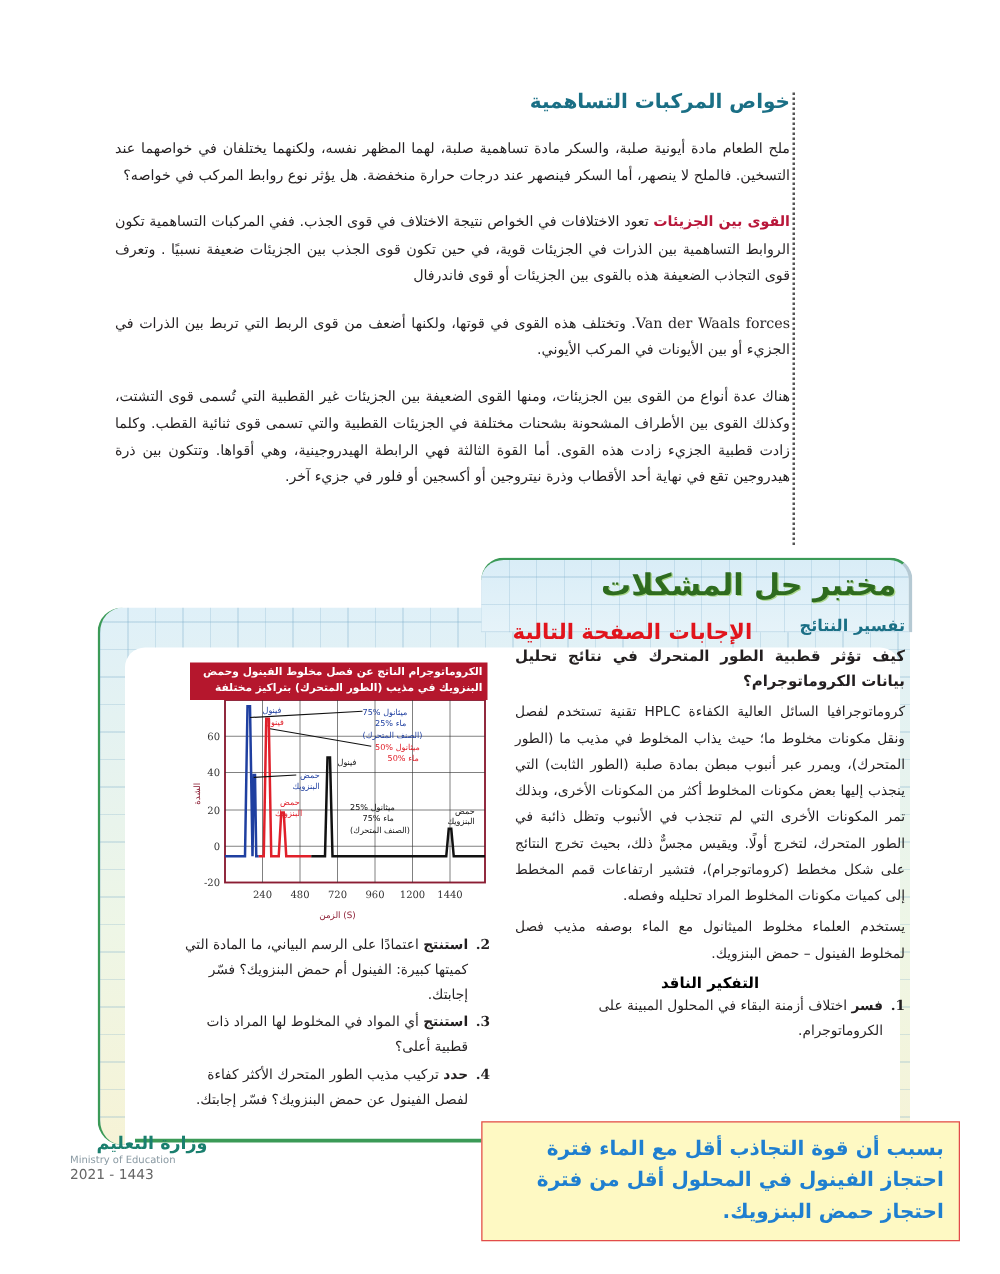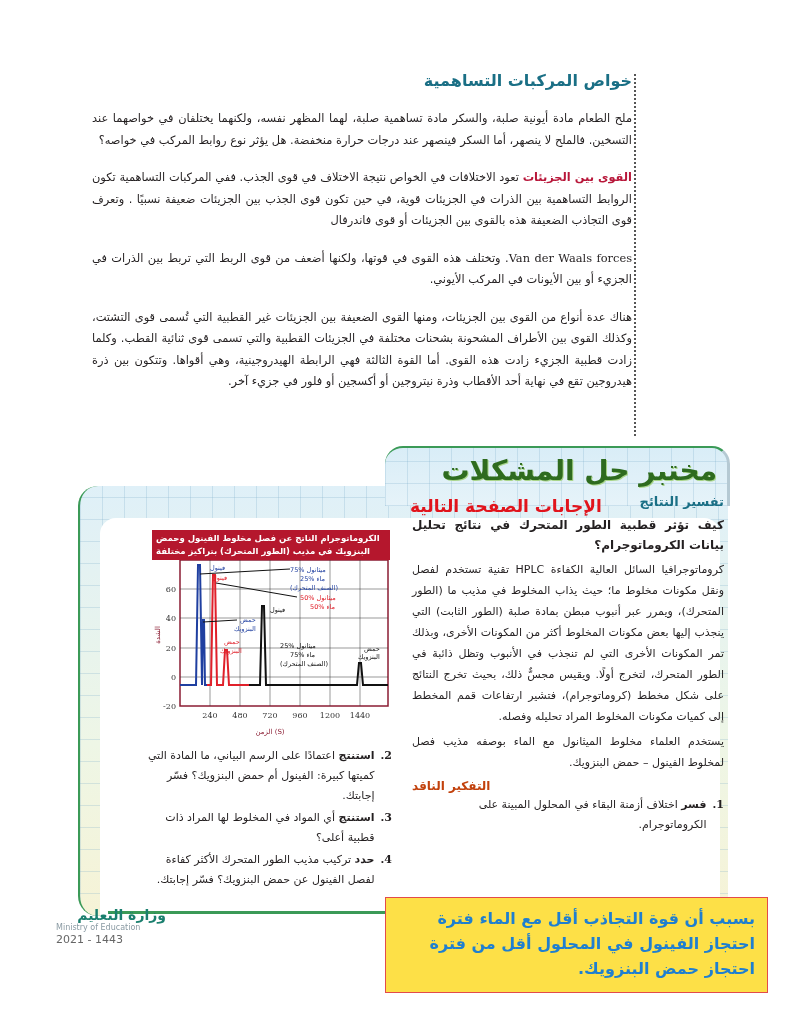--- a/index.html
+++ b/index.html
@@ -34,61 +34,61 @@
     border-radius: 18px 18px 0 0;
     background:
       repeating-linear-gradient(90deg, rgba(120,170,200,0.25) 0 1px, transparent 1px 22px),
       repeating-linear-gradient(0deg, rgba(120,170,200,0.25) 0 1px, transparent 1px 22px),
       linear-gradient(180deg, #d9edf7, #e6f3f9);
     border-top: 2px solid #3b9a57;
     border-right: 3px solid #b5c9d3;
   }
   .lab-title {
     position: absolute; right: 10px; top: 6px; direction: rtl;
-    font-size: 28px; font-weight: bold; color: #2e6b1f;
+    font-size: 24px; font-weight: bold; color: #2e6b1f;
     text-shadow: 1px 1px 0 #a9d58a;
   }
   .lab-inner {
     position: absolute; left: 40px; top: 72px; width: 620px; height: 400px;
     background: #ffffff; border-radius: 16px 16px 0 0;
   }
   .lab-bottom { position: absolute; left: 48px; top: 465px; width: 620px; height: 3px; background: #3b9a57; }
 
   
   .rcol { position: absolute; left: 352px; top: 48px; width: 312px; }
   .sec-head { direction: rtl; text-align: right; color: #1a6f85; font-weight: bold; font-size: 13px; }
   .answer-red { position: absolute; left: 350px; top: 50px; color: #e1141c; font-weight: bold; font-size: 17px; direction: rtl; }
   .q { font-size: 12px; line-height: 20px; font-weight: bold; margin-top: 6px; }
   .rpara { font-size: 11px; line-height: 21px; margin-top: 4px; }
-  .ct-head { direction: rtl; text-align: left; color: #c2410c; font-weight: bold; font-size: 12px; margin-top: 6px; }
+  .ct-head { direction: rtl; text-align: center; color: #000000; font-weight: bold; font-size: 12px; margin-top: 6px; }
   .qitem { direction: rtl; font-size: 11px; line-height: 20px; display: flex; gap: 6px; margin-top: 2px; }
   .qnum { font-weight: bold; font-family: "DejaVu Serif", serif; }
   .qverb { font-weight: bold; }
 
   
   .lcol { position: absolute; left: 80px; top: 76px; width: 252px; }
   .data-head { direction: rtl; text-align: right; color: #1a6f85; font-weight: bold; font-size: 12.5px; }
   .chart-box { position: relative; margin-top: 8px; margin-left: 12px; width: 238px; height: 192px; }
   .chart-title {
-    background: #b5172d; color: #fff; direction: rtl; text-align: left;
+    background: #b5172d; color: #fff; direction: rtl; text-align: right;
     font-size: 8.5px; line-height: 13px; padding: 2px 4px; font-weight: bold;
   }
   .chart-plot { position: absolute; left: 0; top: 30px; }
 
   .lqs { margin-top: 24px; }
 
   
   .ministry { position: absolute; left: 56px; top: 907px; width: 110px; }
   .ministry .ar-name { direction: rtl; text-align: right; color: #1a7f6e; font-size: 14px; font-weight: bold; }
   .ministry .en-name { color: #8a9aa3; font-size: 8px; }
   .ministry .year { color: #666; font-size: 11px; margin-top: 1px; }
 
   .answer-box {
     position: absolute; left: 385px; top: 897px; width: 383px; height: 96px;
-    border: 1.5px solid #e24b4b; background: #fde047;
+    border: 1.5px solid #e24b4b; background: #fef9c3;
     direction: rtl; text-align: right; padding: 8px 12px;
     color: #1f7fd0; font-weight: bold; font-size: 16px; line-height: 25px;
   }
 </style>
 </head>
 <body>
 
 <div class="dotted-rule"></div>
 <div class="top">
   <div class="title-ar">خواص المركبات التساهمية</div>

